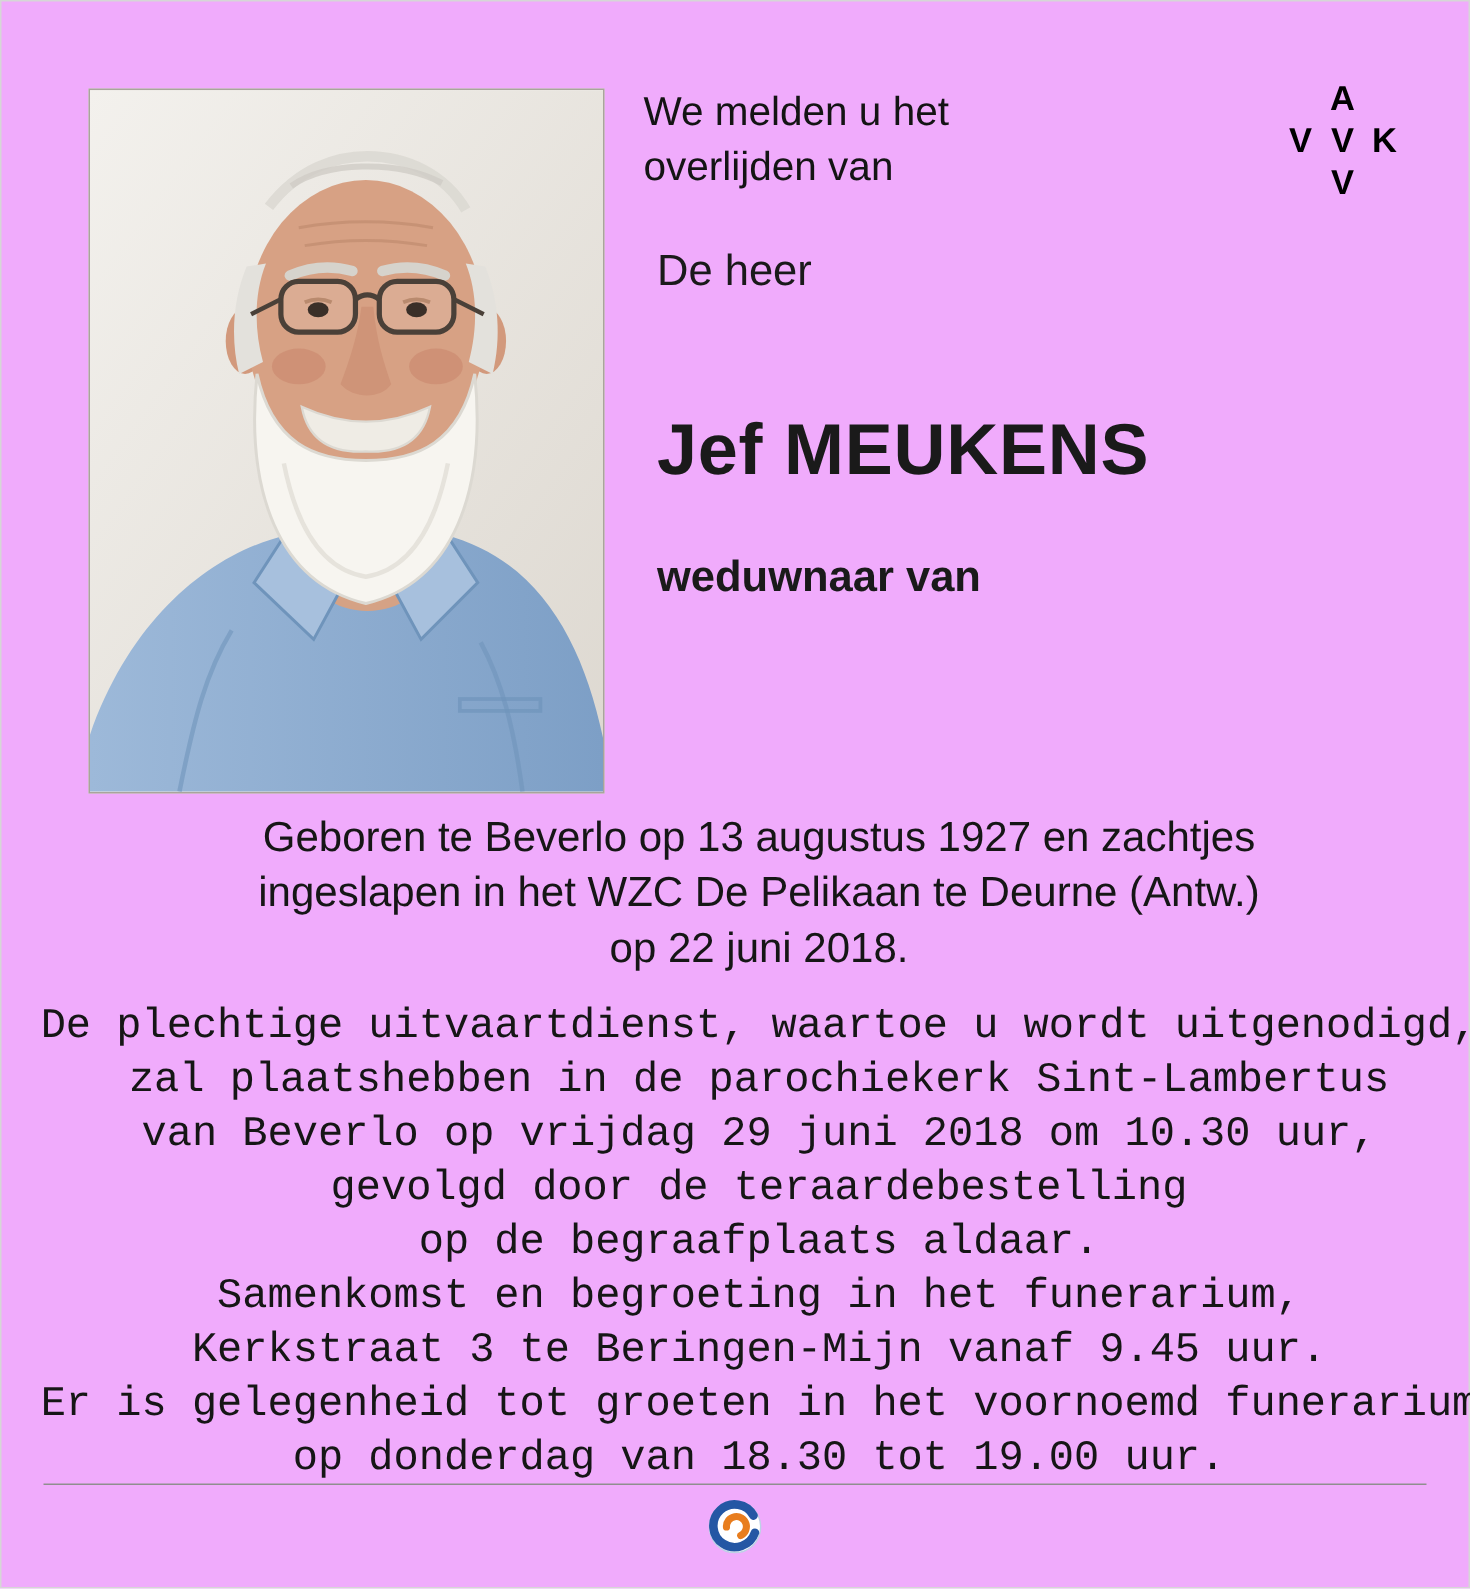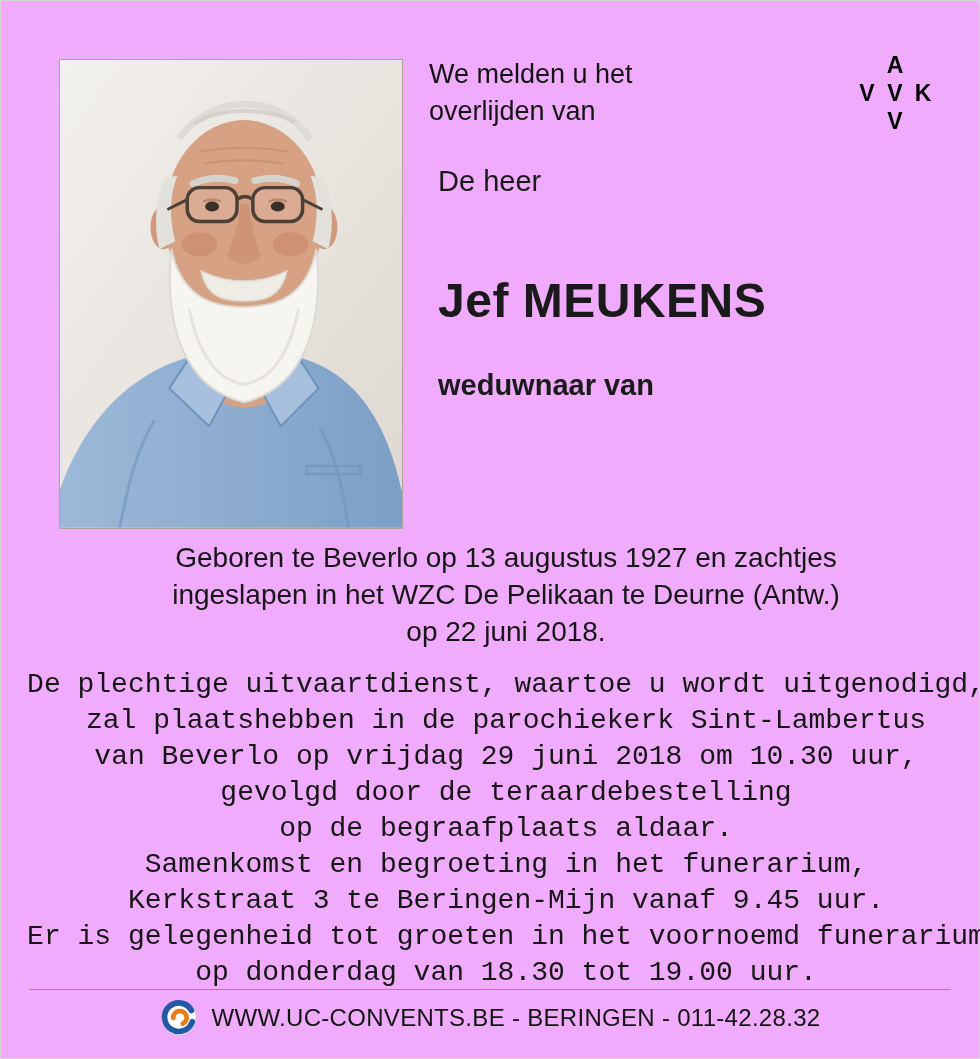--- a/index.html
+++ b/index.html
@@ -181,16 +181,15 @@
 Er is gelegenheid tot groeten in het voornoemd funerarium
 op donderdag van 18.30 tot 19.00 uur.</div>
 
   <hr class="footer-divider">
   <div class="footer">
     <svg class="footer-logo" viewBox="0 0 40 40" xmlns="http://www.w3.org/2000/svg">
       <circle cx="20" cy="20" r="18" fill="#ffffff" stroke="#bfd0e6" stroke-width="1"></circle>
       <path d="M 33 12 A 15 15 0 1 0 34 24" fill="none" stroke="#2457a4" stroke-width="6" stroke-linecap="round"></path>
       <path d="M 14 20 A 7 7 0 1 1 24 26" fill="none" stroke="#e87d1e" stroke-width="5" stroke-linecap="round"></path>
     </svg>
-    <span class="footer-text">WWW.UC-CONVENTS.BE - BERINGEN - 011-42.28.32</span>
   </div>
 
 </div>
 
 </body></html>

